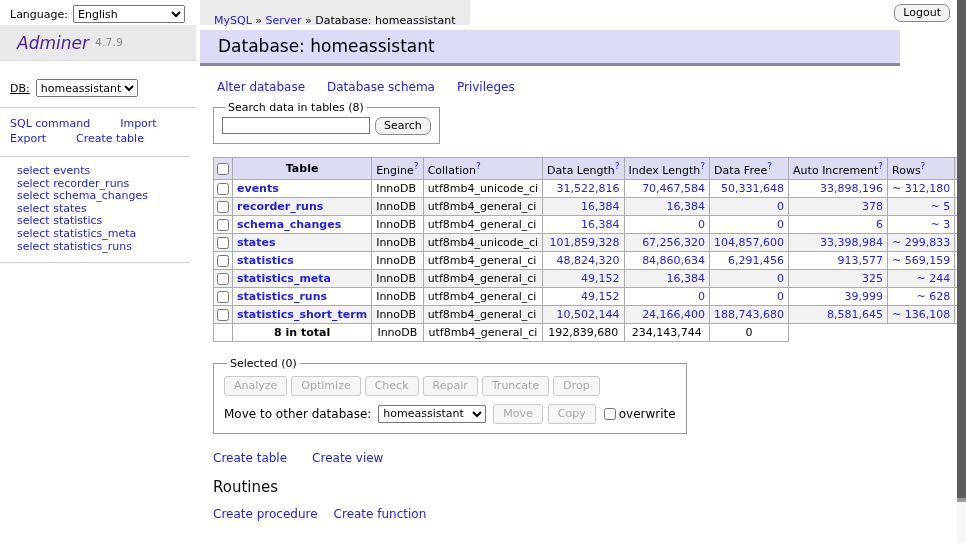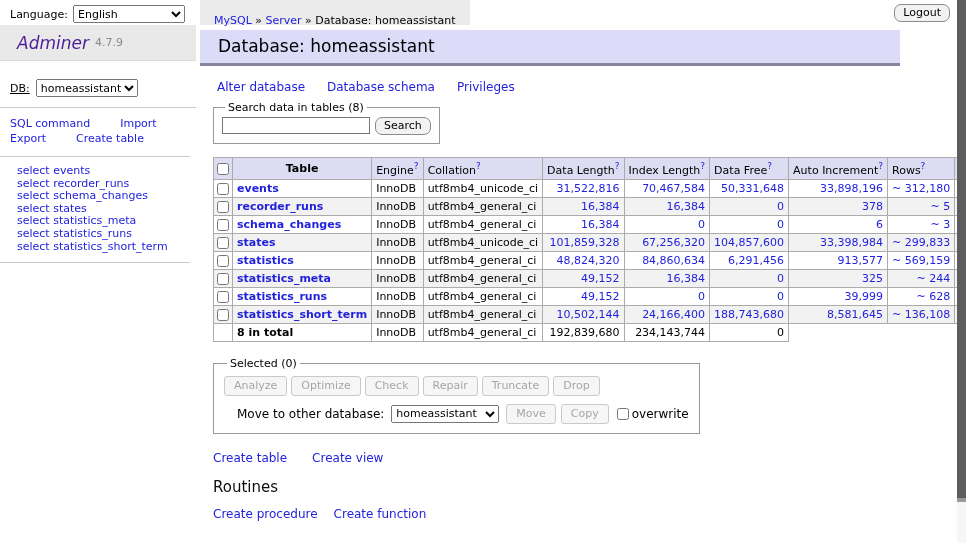--- a/index.html
+++ b/index.html
@@ -60,28 +60,28 @@
   th,td { border:1px solid #ababab; padding:2px 4px; height:17px; line-height:13px;
           white-space:nowrap; }
   th { background:#dcdcf2; font-weight:400; text-align:left; }
   th.col-table { text-align:center; font-weight:700; }
   sup.help { color:#2222dd; font-size:9px; cursor:pointer; }
   .cb-cell { text-align:center; padding:1px 3px; }
   input[type=checkbox] { width:12px; height:12px; vertical-align:middle; }
   td.num { text-align:right; }
   tr.alt td { background:#f2f2f2; }
   a.tname { font-weight:700; }
-  tr.total td { background:#fff; }
+  tr.total td { background:#fff;text-align:center; }
   tr.total .tlabel { font-weight:700; }
   tr.total td.num { color:#000; }
 
   .selected-fieldset { margin-top:15px; padding:3px 10px 9px; }
   .btn-row { margin-top:3px; }
   .btn-row button { margin-right:4px; }
-  .move-row { margin-top:8px; font-size:12px; display:flex; align-items:center;margin-left:13px; }
+  .move-row { margin-top:8px; font-size:12px; display:flex; align-items:center; }
   .move-row select { width:108px; height:18px; font-size:11px; margin:0 7px; font-family:inherit; }
   .move-row button { margin-right:5px; }
   .move-row .ovw { display:flex; align-items:center; margin-left:3px; font-size:12px; }
   .move-row .ovw input { margin-right:3px; }
 
   .bottom-links { margin-top:17px; font-size:12px; }
   .bottom-links a { margin-right:25px; }
   .routine-links { margin-top:11px; font-size:12px; }
   .routine-links a { margin-right:16px; }
 
@@ -105,23 +105,23 @@
     </div>
     <div class="db-block">
       <label>DB:</label><select><option>homeassistant</option></select>
     </div>
     <div class="action-links"><a class="link">SQL command</a><a class="link">Import</a><a class="link">Export</a><a class="link">Create table</a></div>
     <div class="table-links">
         <p class="tbl-line"><a class="link">select</a> <a class="link">events</a></p>
         <p class="tbl-line"><a class="link">select</a> <a class="link">recorder_runs</a></p>
         <p class="tbl-line"><a class="link">select</a> <a class="link">schema_changes</a></p>
         <p class="tbl-line"><a class="link">select</a> <a class="link">states</a></p>
+        <p class="tbl-line"><a class="link">select</a> <a class="link">statistics</a></p>
         <p class="tbl-line"><a class="link">select</a> <a class="link">statistics_meta</a></p>
         <p class="tbl-line"><a class="link">select</a> <a class="link">statistics_runs</a></p>
-        <p class="tbl-line"><a class="link">select</a> <a class="link">statistics_short_term</a></p>
       </div>
   </div>
 
   <div class="breadcrumb"><a class="link">MySQL</a><span class="bc-sep"> » </span><a class="link">Server</a><span class="bc-sep"> » </span><span class="bc-current">Database: homeassistant</span></div>
   <button class="normal-btn logout-btn">Logout</button>
 
   <div class="title-bar">Database: homeassistant</div>
 
   <div class="content">
     <p class="main-links"><a class="link">Alter database</a><a class="link">Database schema</a><a class="link">Privileges</a></p>

